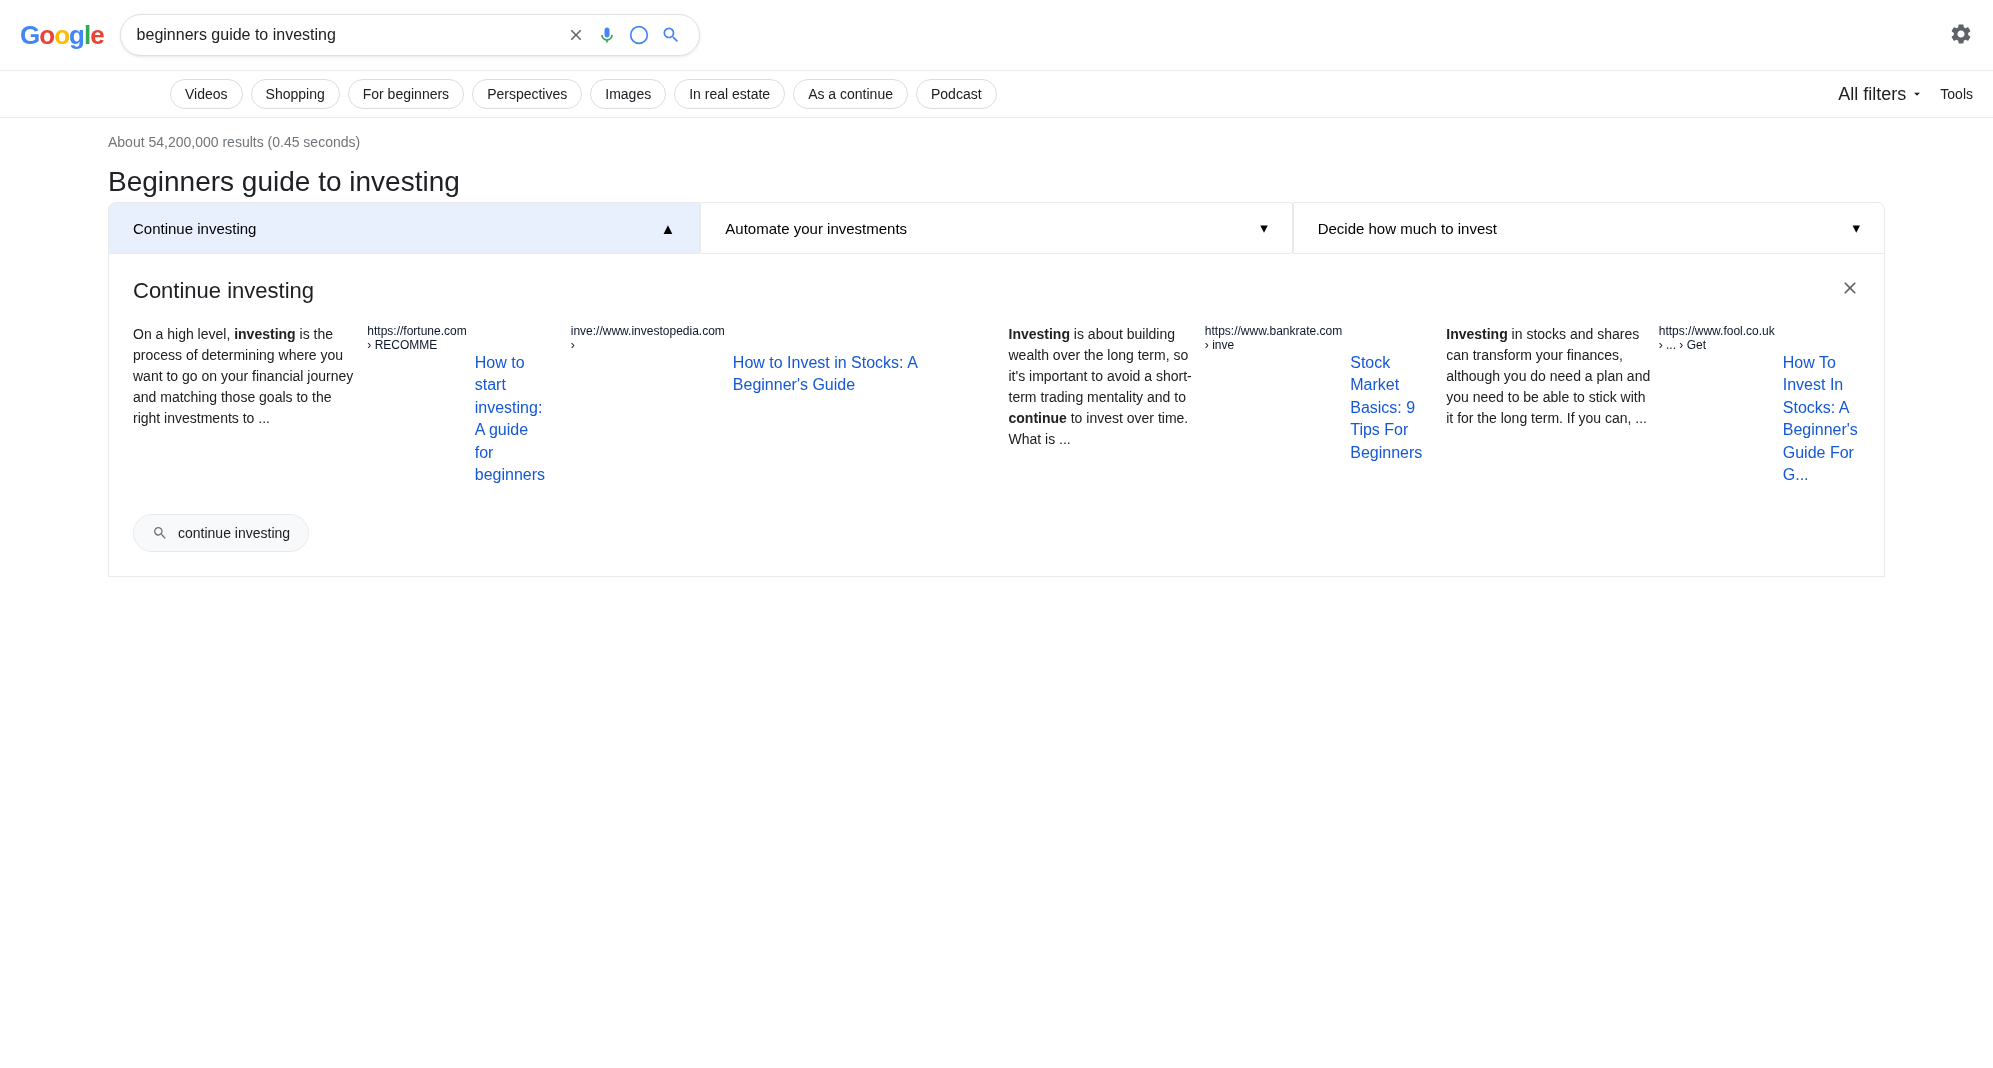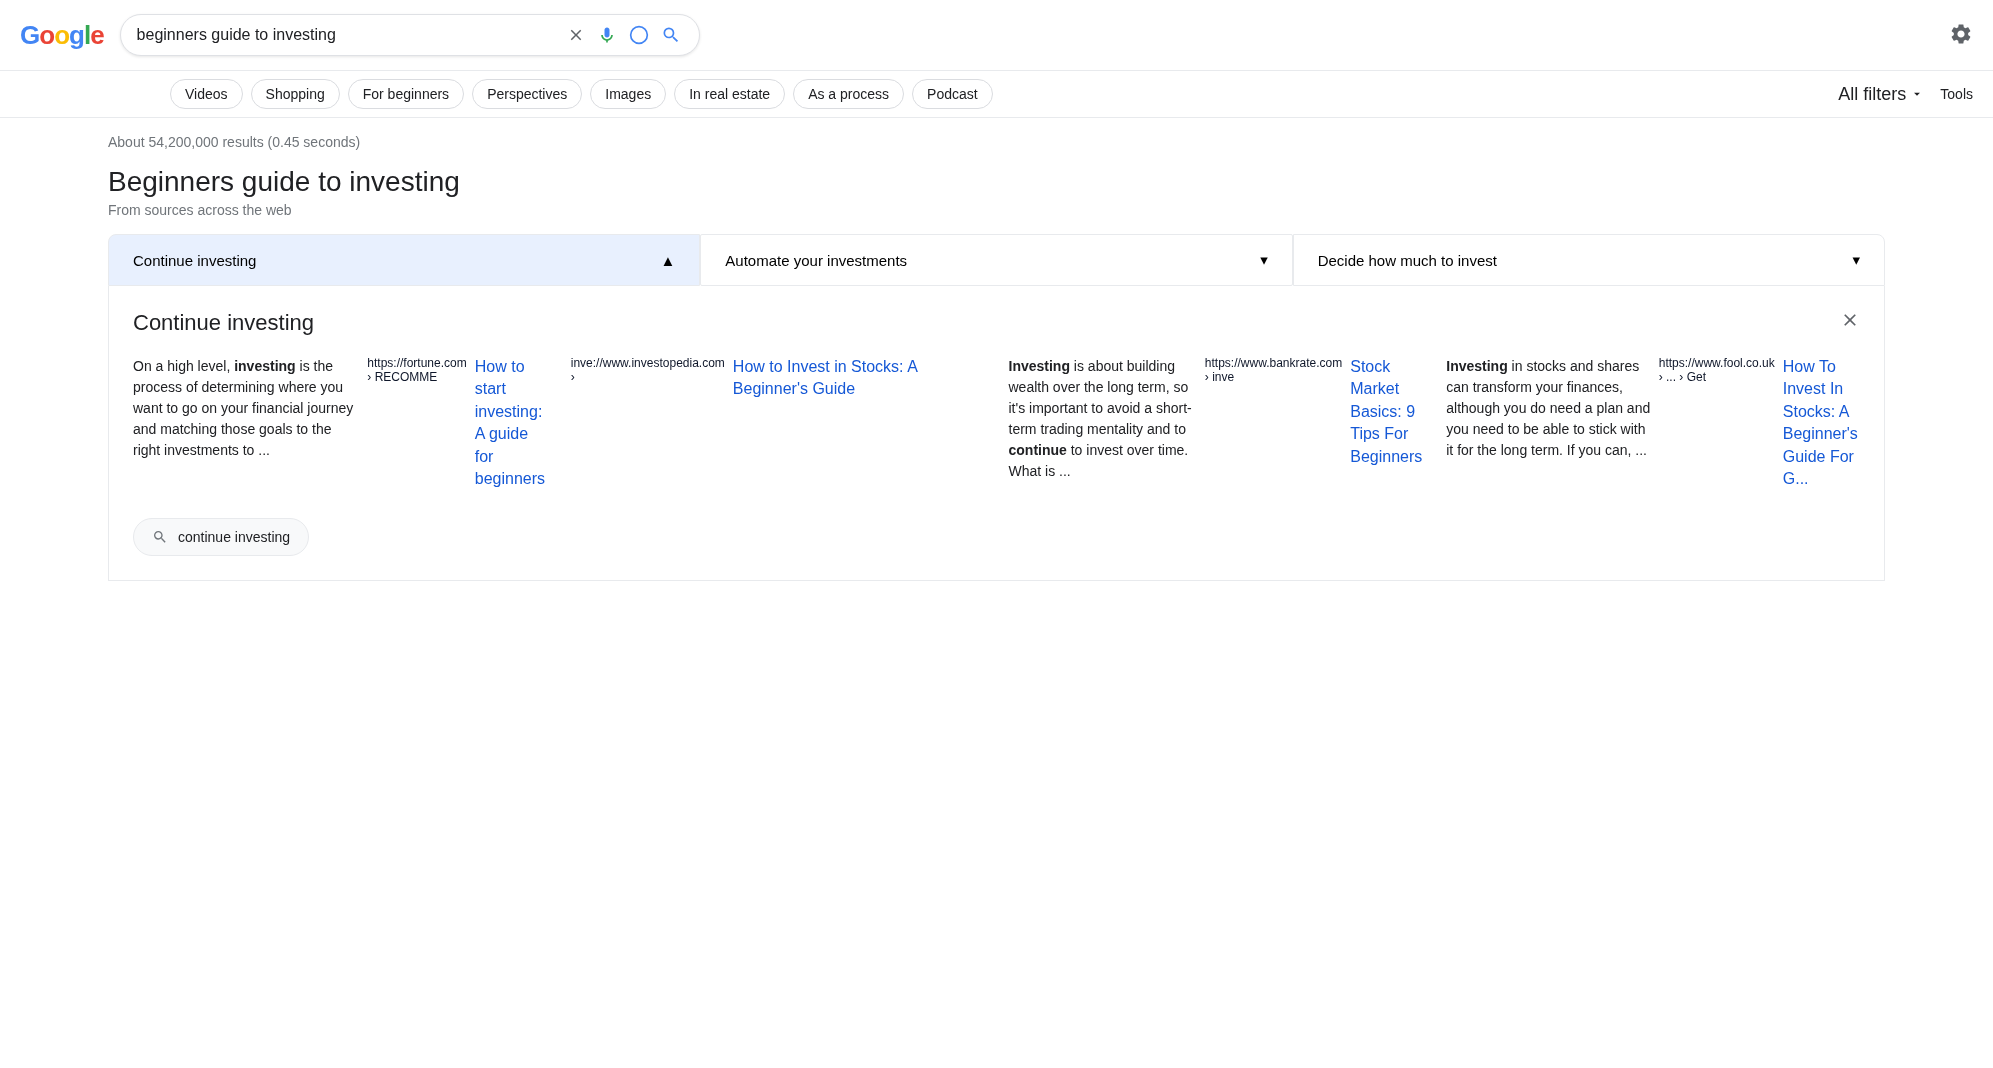--- a/index.html
+++ b/index.html
@@ -192,20 +192,21 @@
     .card-snippet b { font-weight: 700; }
     .card-url {
       font-size: 12px;
       color: #0f172a;
     }
     .card-link {
       color: #1558d6;
       font-size: 16px;
       text-decoration: none;
       line-height: 1.4;
+      margin-top: 28px;
     }
     .search-suggestion {
       display: inline-flex;
       align-items: center;
       gap: 10px;
       background: #f8f9fa;
       border-radius: 20px;
       padding: 10px 18px;
       font-size: 14px;
       cursor: pointer;
@@ -280,40 +281,39 @@
   </div>
 </div>
 
 <div class="filters-bar">
   <button class="filter-chip">Videos</button>
   <button class="filter-chip">Shopping</button>
   <button class="filter-chip">For beginners</button>
   <button class="filter-chip">Perspectives</button>
   <button class="filter-chip">Images</button>
   <button class="filter-chip">In real estate</button>
-  <button class="filter-chip">As a process</button>
+  <button class="filter-chip">As a continue</button>
   <button class="filter-chip">Podcast</button>
 
   <div class="filters-right">
     <button class="all-filters-btn">
       <span>All filters</span>
       <svg width="14" height="14" viewBox="0 0 24 24" fill="#202124">
           <path d="M7 10l5 5 5-5z"></path>
         </svg>
     </button>
     <button class="tools-btn">Tools</button>
   </div>
 </div>
 
 <div class="main-content">
 
   <div class="results-count">About 54,200,000 results (0.45 seconds)</div>
 
   <h1 class="panel-title">Beginners guide to investing</h1>
-  <p class="panel-subtitle">From sources across the web</p>
 
   <div class="accordion-tabs">
     <button class="accordion-tab active">
       <span>Continue investing</span>
       <span>▲</span>
     </button>
     <button class="accordion-tab">
       <span>Automate your investments</span>
       <span>▾</span>
     </button>

